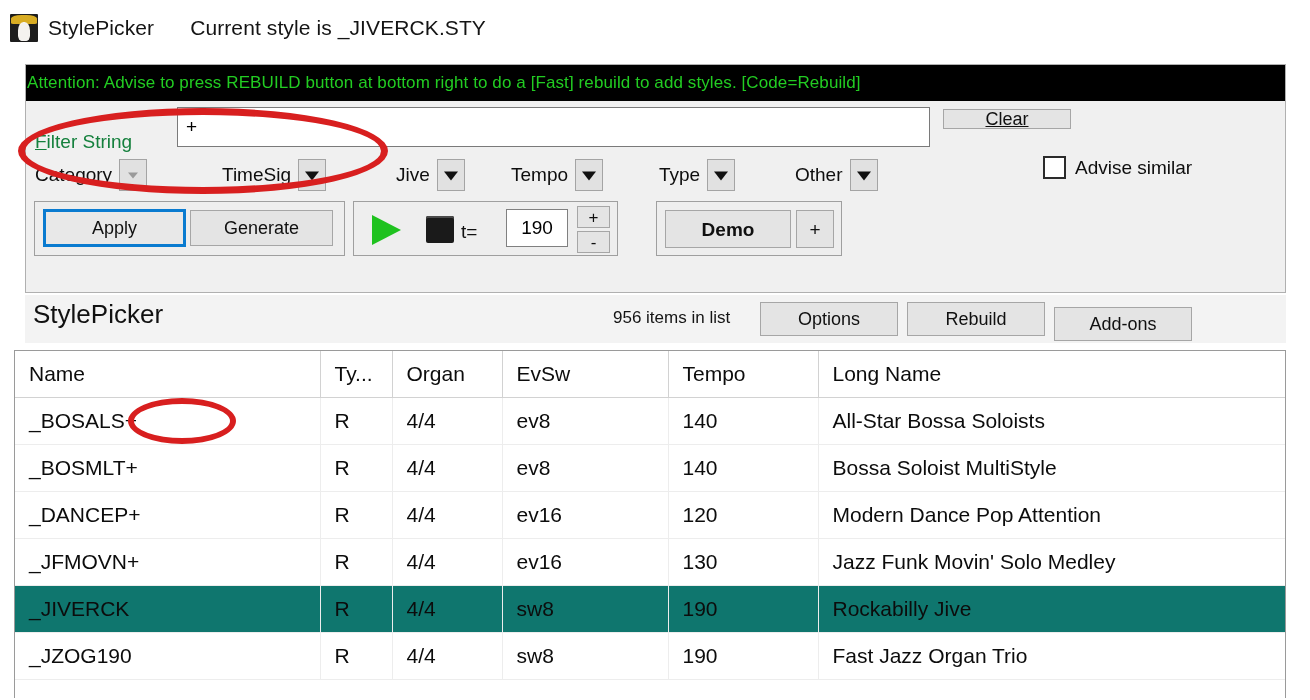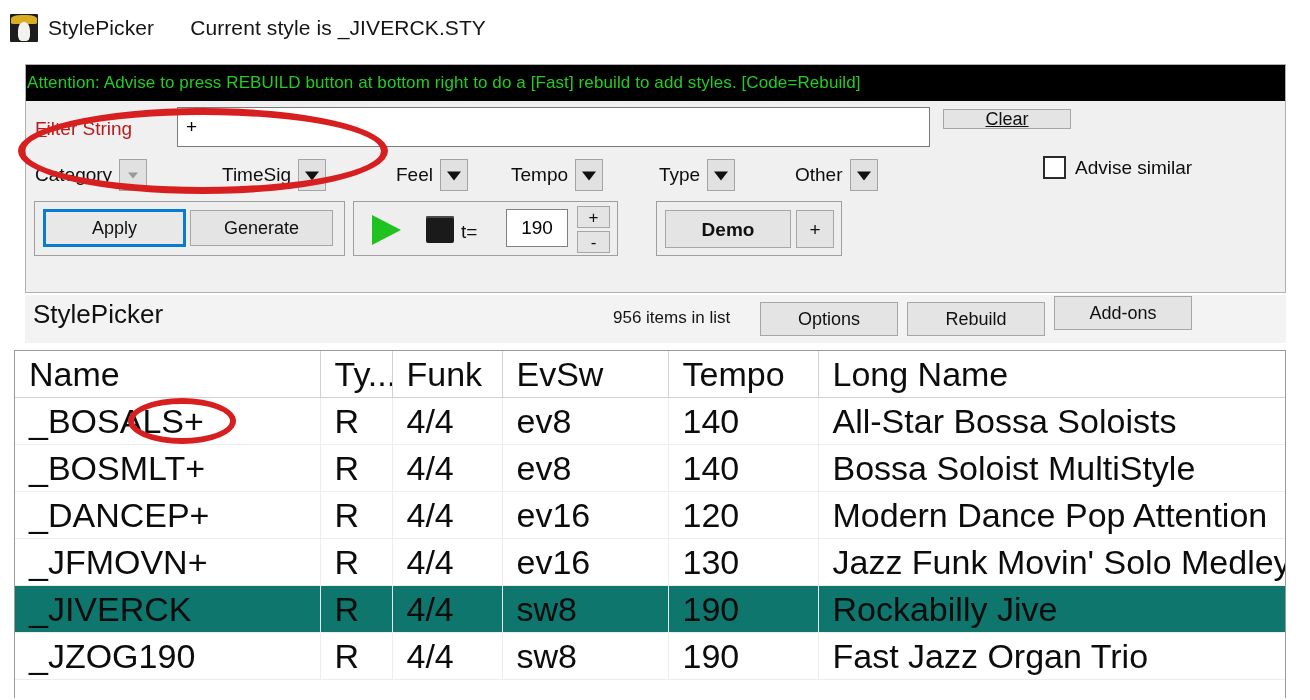--- a/index.html
+++ b/index.html
@@ -96,23 +96,23 @@
   }
 
   
   .filter-row {
     position: absolute;
     left: 0px; top: 40px;
     width: 1259px; height: 48px;
   }
   .filter-label {
     position: absolute;
-    left: 9px; top: 13px;
-    font-size: 19px;
-    color: #b91c1c;
+    left: 9px; top: 26px;
+    font-size: 19px;
+    color: #15803d;
     white-space: nowrap;
   }
   .filter-label .acc {
     text-decoration: underline;
   }
   .filter-input {
     position: absolute;
     left: 151px; top: 2px;
     width: 753px; height: 40px;
     background: #ffffff;
@@ -306,38 +306,38 @@
   }
   .strip-count {
     position: absolute;
     left: 588px; top: 13px;
     font-size: 17px;
     color: #141414;
     white-space: nowrap;
   }
   .btn-options { position: absolute; left: 735px; top: 7px; width: 138px; height: 34px; }
   .btn-rebuild { position: absolute; left: 882px; top: 7px; width: 138px; height: 34px; }
-  .btn-addons  { position: absolute; left: 1029px; top: 1px; width: 138px; height: 34px; }
+  .btn-addons  { position: absolute; left: 1029px; top: 12px; width: 138px; height: 34px; }
 
   
   .table-wrap {
     position: absolute;
     left: 14px; top: 350px;
     width: 1272px; height: 348px;
     background: #ffffff;
     border: 1px solid #9a9a9a;
     border-bottom: none;
     box-sizing: border-box;
     overflow: hidden;
   }
   table.grid {
     border-collapse: collapse;
     width: 1270px;
     table-layout: fixed;
-    font-size: 34px;
+    font-size: 21px;
     color: #0c0c0c;
   }
   table.grid th {
     font-weight: normal;
     text-align: left;
     height: 46px;
     padding: 0 0 0 14px;
     background: #ffffff;
     border-right: 1px solid #d2d2d2;
     border-bottom: 1px solid #d2d2d2;
@@ -411,21 +411,21 @@
     <div class="dd-row">
       <div class="dd" style="left:9px; top:2px;">
         <span class="dd-label">Category</span>
         <span class="dd-arrow-box faded"></span>
       </div>
       <div class="dd" style="left:196px; top:2px;">
         <span class="dd-label">TimeSig</span>
         <span class="dd-arrow-box"></span>
       </div>
       <div class="dd" style="left:370px; top:2px;">
-        <span class="dd-label">Feel</span>
+        <span class="dd-label">Jive</span>
         <span class="dd-arrow-box"></span>
       </div>
       <div class="dd" style="left:485px; top:2px;">
         <span class="dd-label">Tempo</span>
         <span class="dd-arrow-box"></span>
       </div>
       <div class="dd" style="left:633px; top:2px;">
         <span class="dd-label">Type</span>
         <span class="dd-arrow-box"></span>
       </div>
@@ -475,21 +475,21 @@
           <col class="col-type">
           <col class="col-tsig">
         <col class="col-evsw">
           <col class="col-tempo">
           <col class="col-long">
       </colgroup>
       <thead>
         <tr>
           <th>Name</th>
           <th>Ty...</th>
-          <th>Funk</th>
+          <th>Organ</th>
           <th>EvSw</th>
           <th>Tempo</th>
           <th>Long Name</th>
         </tr>
       </thead>
       <tbody>
           <tr>
             <td>_BOSALS+</td>
             <td>R</td>
             <td>4/4</td>

